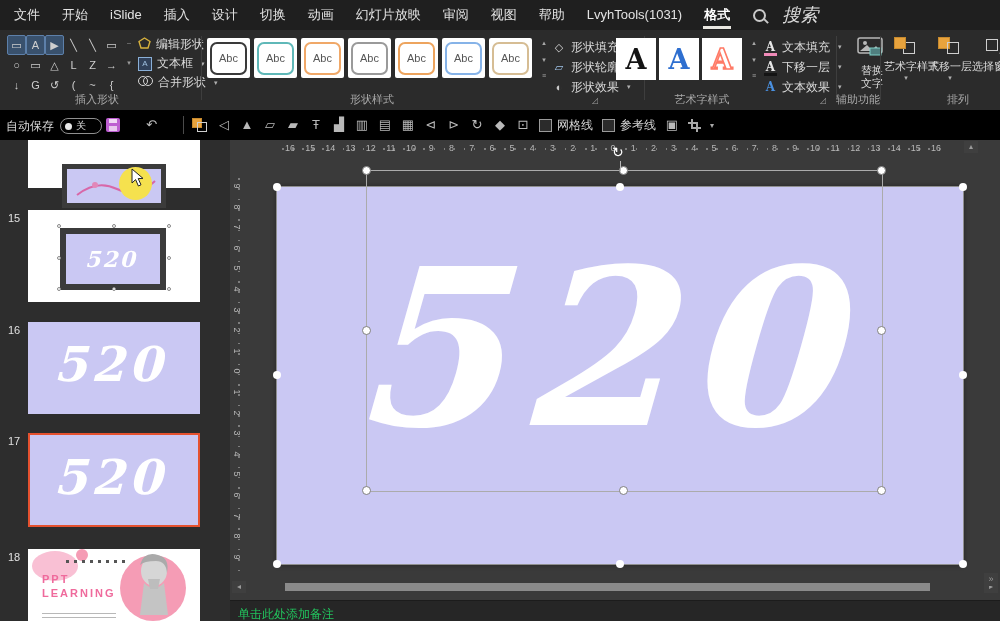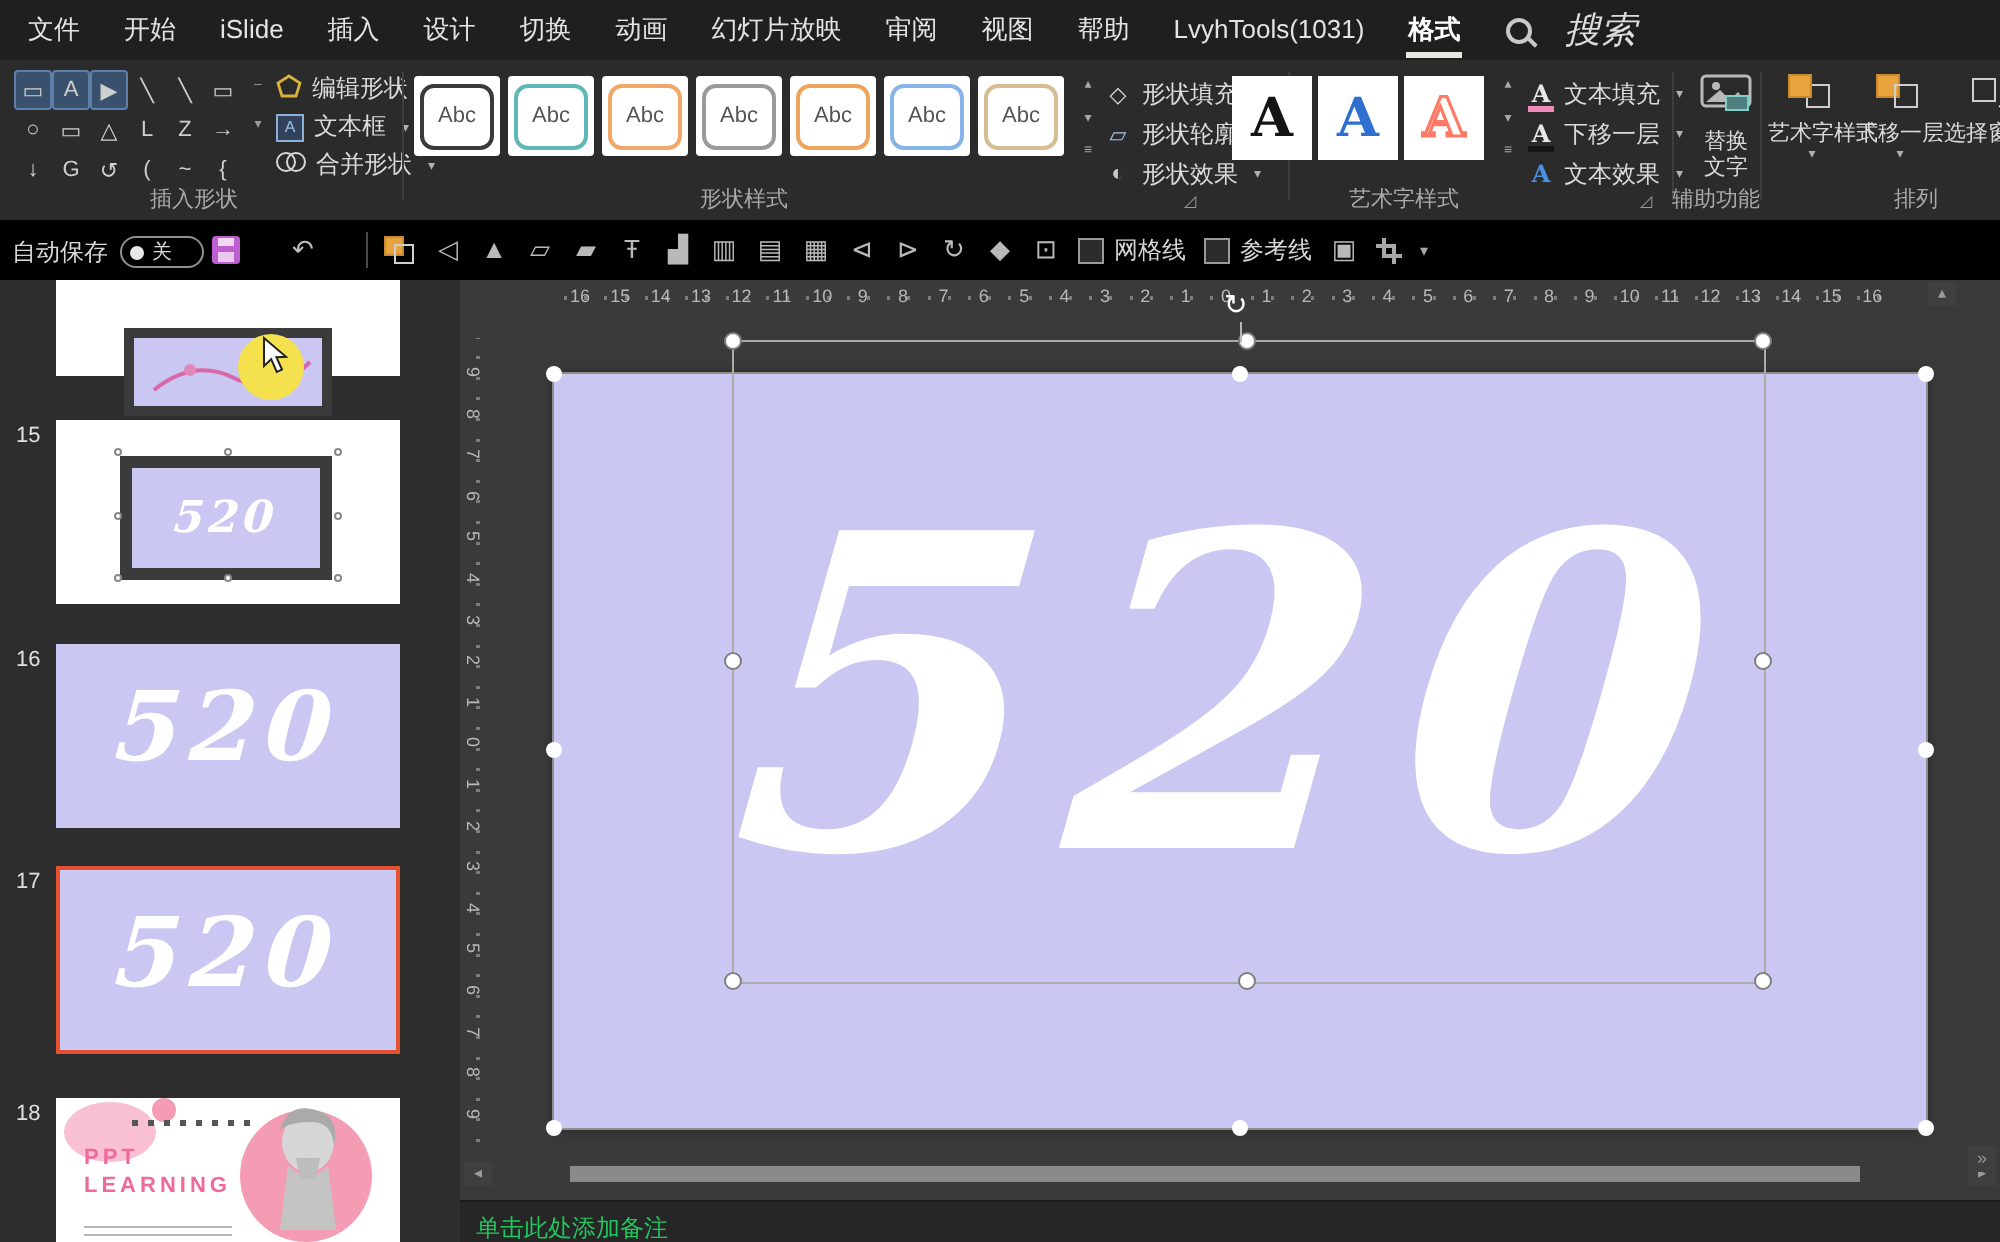--- a/index.html
+++ b/index.html
@@ -49,21 +49,21 @@
   .fill-col{position:absolute;top:7px;}
   .fill-col .ribbon-btn{height:20px;}
   .fico{width:14px;text-align:center;font-size:11px;}
 
   .wa-gallery{position:absolute;left:616px;top:8px;display:flex;gap:3px;}
   .wa-cell{width:40px;height:42px;background:#fff;display:flex;align-items:center;justify-content:center;
            font-family:"DejaVu Serif","Liberation Serif",serif;font-weight:bold;font-size:27px;cursor:default;}
   .ta-icon{position:relative;width:13px;text-align:center;font-family:"DejaVu Serif",serif;font-weight:bold;font-size:12px;color:#e8e8e8;line-height:12px;}
   .ta-bar{position:absolute;left:0;right:0;bottom:-3px;height:3px;}
 
-  .alt-btn{position:absolute;left:843px;top:7px;width:40px;text-align:center;cursor:default;}
+  .alt-btn{position:absolute;left:843px;top:7px;width:40px;text-align:right;cursor:default;}
   .alt-btn .lab{font-size:11px;line-height:13px;color:#dadada;margin-top:3px;}
 
   .arr-btn{position:absolute;top:7px;width:44px;text-align:center;cursor:default;}
   .arr-btn .lab{font-size:11px;color:#dadada;margin-top:4px;white-space:nowrap;}
   .arr-btn .car{font-size:7px;color:#b0b0b0;line-height:8px;}
   .sq-pair{position:relative;width:24px;height:18px;margin:0 auto;}
   .sq-f{position:absolute;width:12px;height:12px;background:#e8a33d;border:1px solid #c78a2e;box-sizing:border-box;}
   .sq-o{position:absolute;width:12px;height:12px;border:1px solid #cfcfcf;box-sizing:border-box;}
   .sel-cursor{position:absolute;right:-2px;bottom:-2px;width:0;height:0;border-left:7px solid #fff;border-bottom:4px solid transparent;border-top:4px solid transparent;transform:rotate(45deg);}
 

